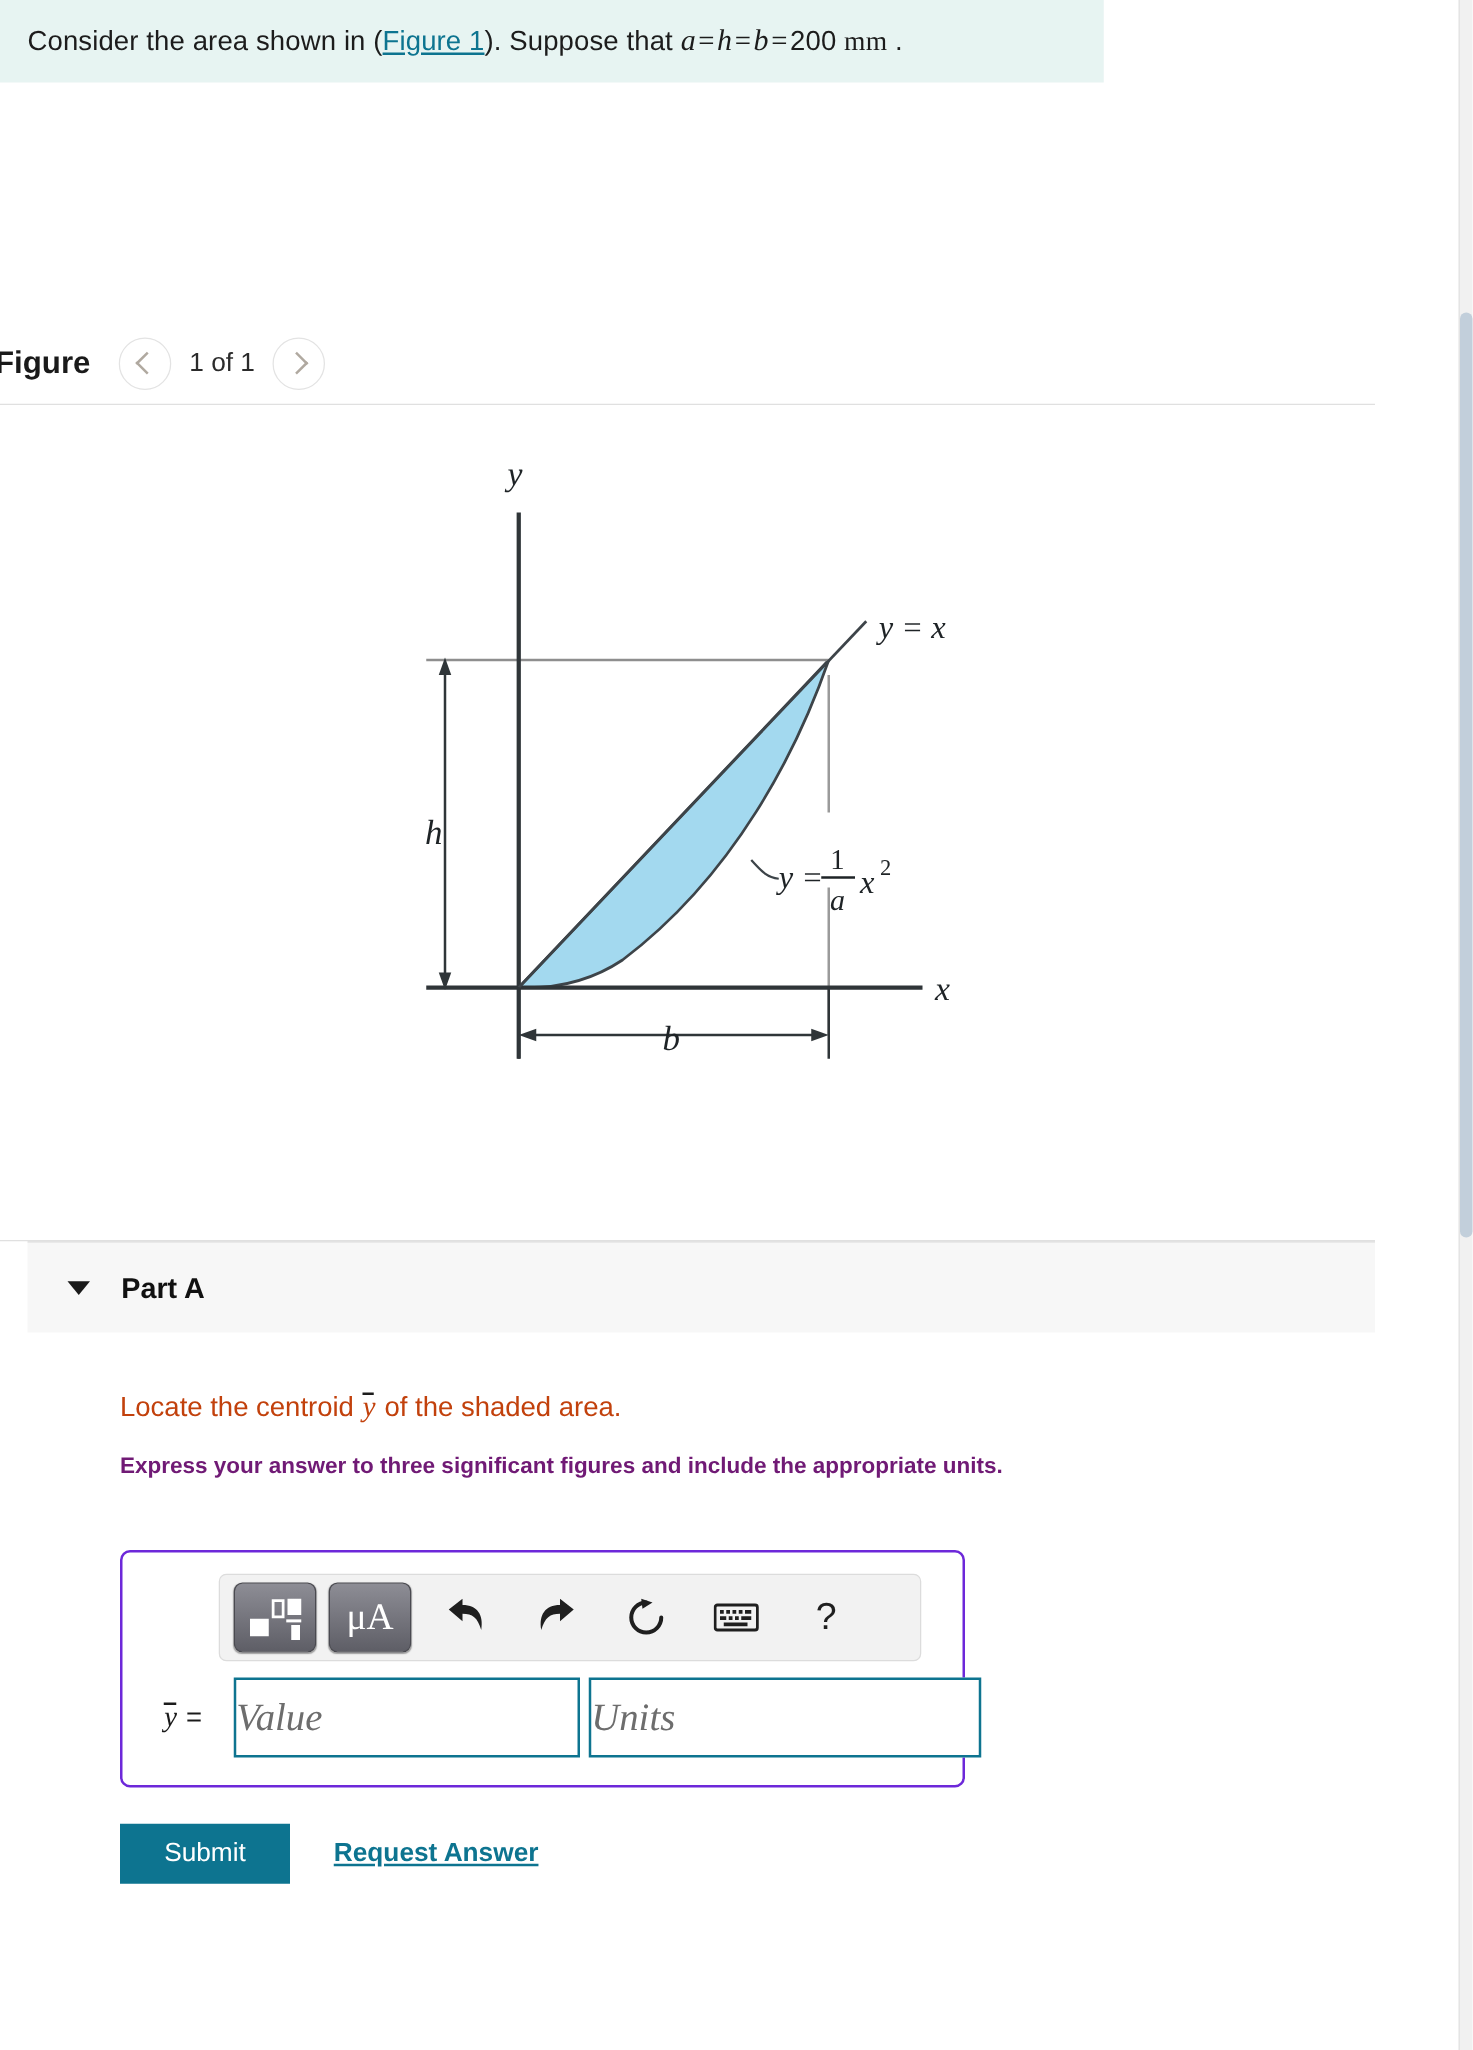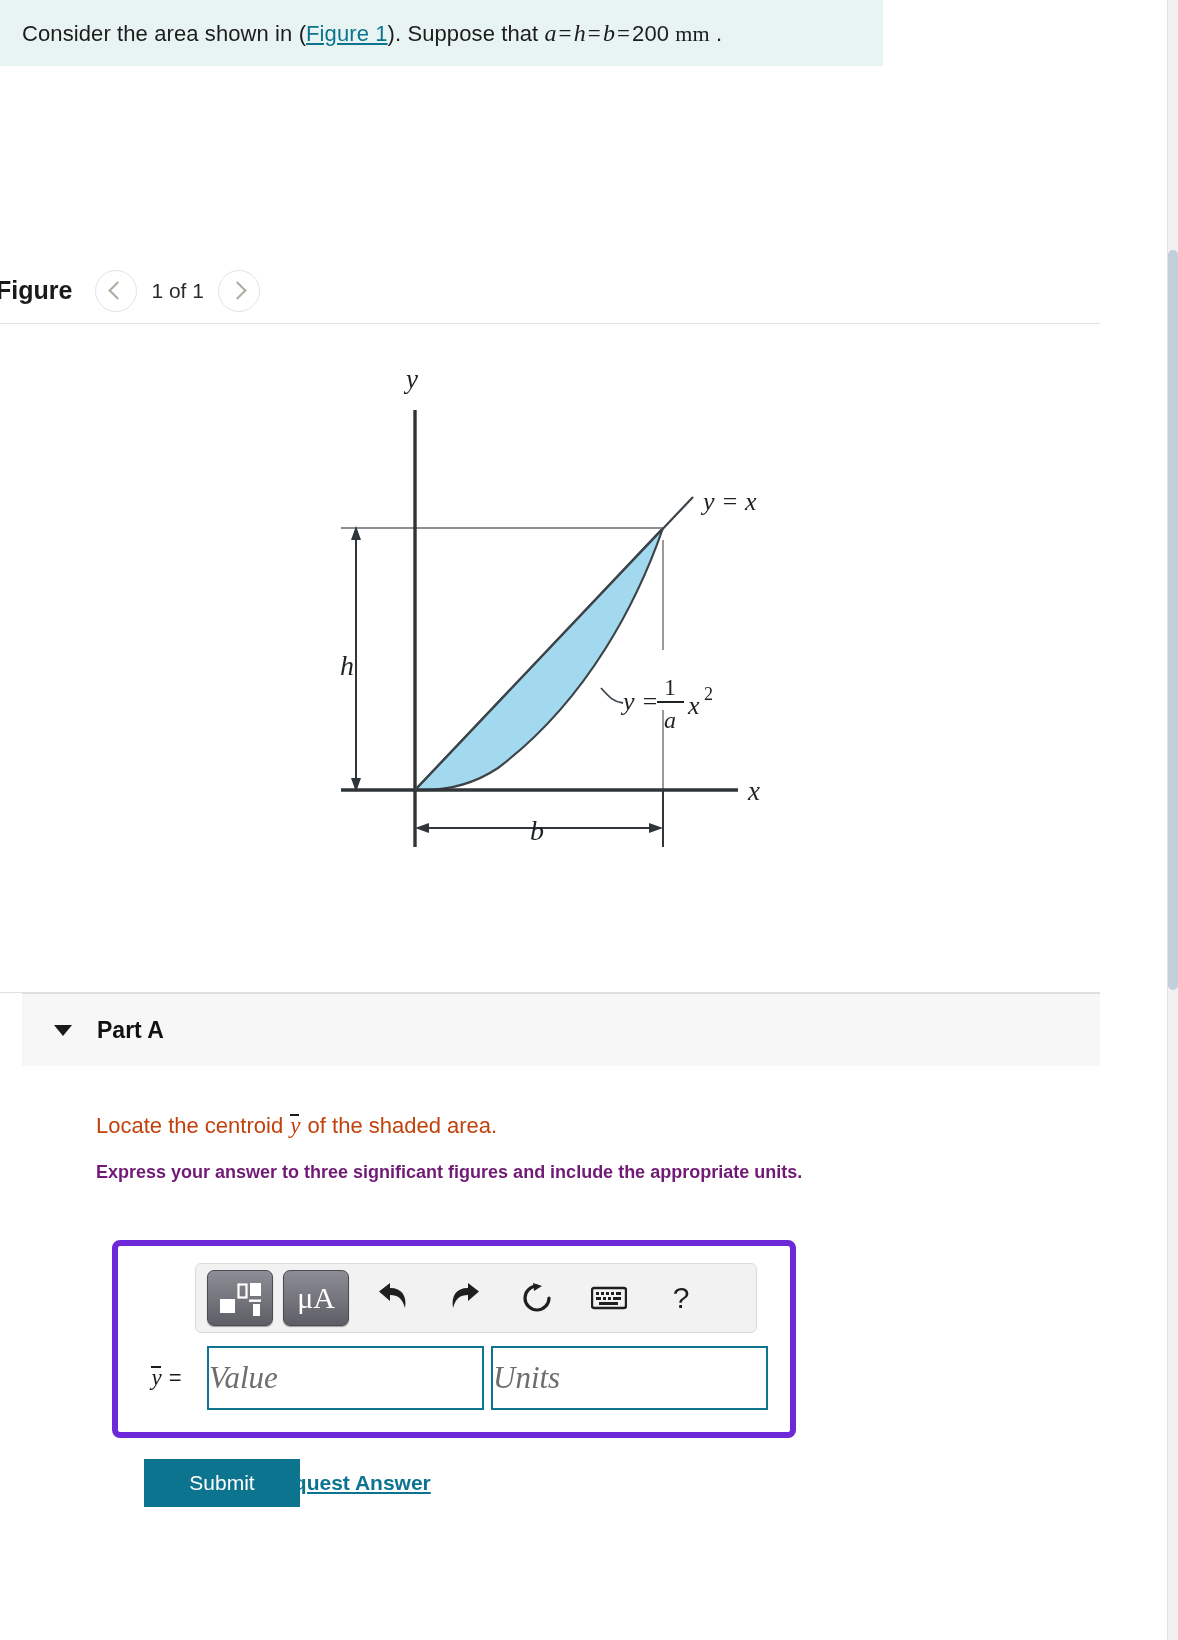--- a/index.html
+++ b/index.html
@@ -182,25 +182,25 @@
     left: 96px;
     top: 1162px;
     font-size: 18px;
     font-weight: bold;
     color: #701a75;
   }
 
   
   .answer-box {
     position: absolute;
-    left: 112px;
+    left: 96px;
     top: 1240px;
     width: 672px;
     height: 186px;
-    border: 6px solid #6d28d9;
+    border: 2px solid #6d28d9;
     border-radius: 8px;
     background: #fff;
   }
   .answer-toolbar {
     position: absolute;
     left: 77px;
     top: 17px;
     width: 562px;
     height: 70px;
     background: #f2f2f2;
@@ -265,42 +265,41 @@
   .ans-field {
     height: 64px;
     border: 2px solid #0e7490;
     background: #fff;
     box-sizing: border-box;
     display: flex;
     align-items: center;
     cursor: text;
   }
   .ans-field.value { width: 277px; margin-left: 7px; }
-  .ans-field.units { width: 277px; margin-left: 7px; }
+  .ans-field.units { width: 314px; margin-left: 7px; }
   .ans-placeholder {
     font-family: "Liberation Serif", serif;
     font-style: italic;
     font-size: 31px;
     color: #6d6d6d;
   }
 
   
   .submit-btn {
     position: absolute;
     left: 96px;
     top: 1459px;
-    width: 156px;
+    width: 136px;
     height: 48px;
     background: #0d7490;
     color: #ffffff;
     border: none;
     font-size: 21px;
     font-family: "Liberation Sans", sans-serif;
     cursor: pointer;
-    margin-left: 48px;
   }
   .request-link {
     position: absolute;
     left: 267px;
     top: 1471px;
     font-size: 21px;
     font-weight: bold;
     color: #0d7490;
     text-decoration: underline;
     cursor: pointer;

